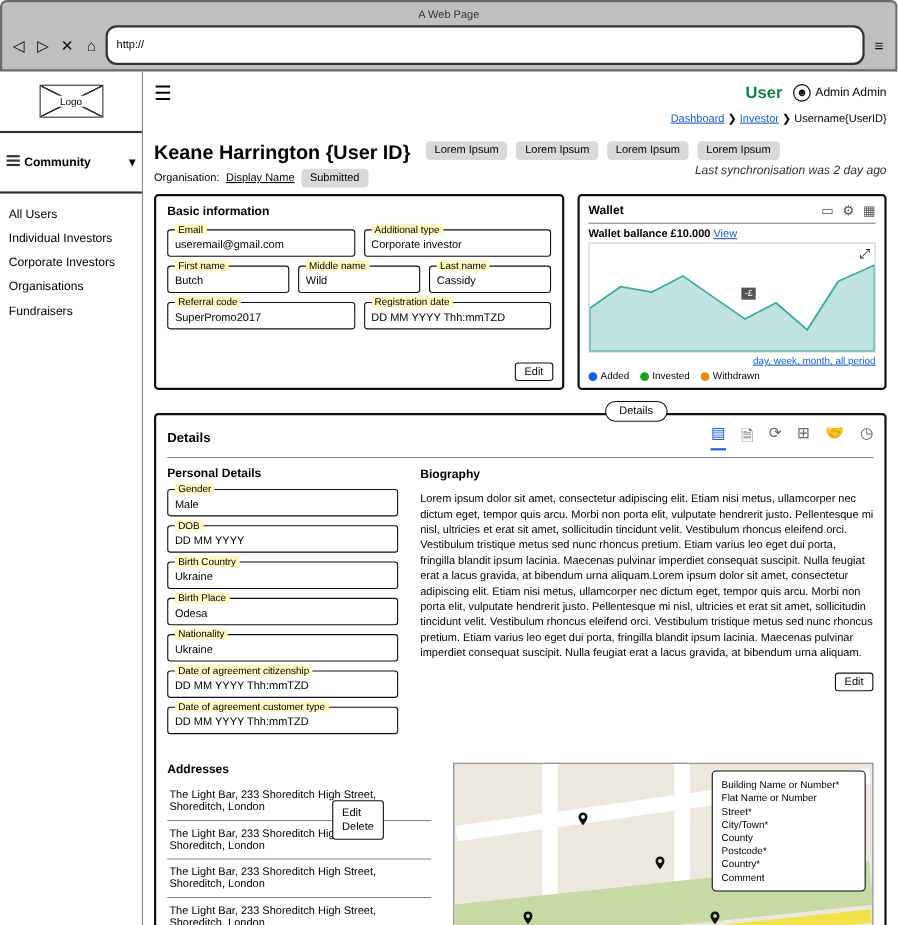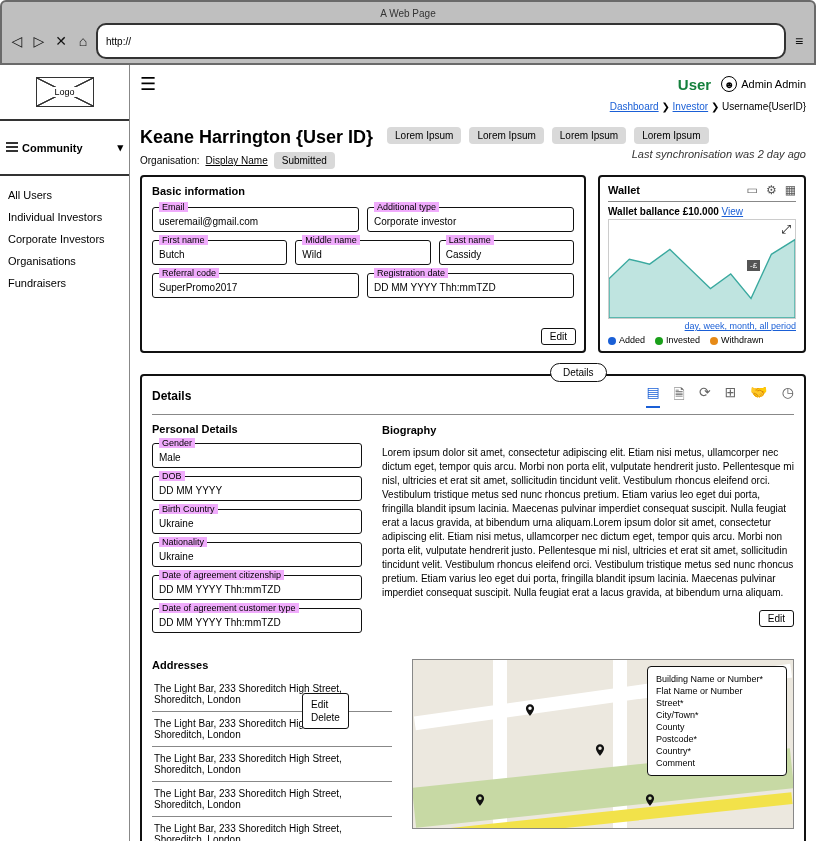--- a/index.html
+++ b/index.html
@@ -39,26 +39,26 @@
 .page-head { display:flex; align-items:flex-start; gap:8px; flex-wrap:wrap;margin-top:15px; }
 .page-head h1 { font-size:18px; margin-right:6px; }
 .pill { background:#d9d9d9; border-radius:4px; padding:3px 8px; font-size:10px; cursor:pointer; }
 .org-row { display:flex; align-items:center; gap:6px; margin-top:4px; font-size:10px; }
 .sync-note { text-align:right; font-size:11px; font-style:italic; color:#333; }
 
 .upper { display:flex; gap:12px; margin-top:6px; }
 .basic-panel { flex:1; border:2px solid #111; border-radius:4px; padding:8px 10px 10px; position:relative; }
 .basic-panel h3 { font-size:11px; margin-bottom:10px; }
 .field { border:1.5px solid #111; border-radius:3px; padding:8px 6px 4px; margin-bottom:8px; position:relative; font-size:10px; }
-.field-label { position:absolute; top:-6px; left:6px; background:#f0abfc; padding:0 3px; font-size:9px; }
+.field-label { position:absolute; top:-6px; left:6px; background:#fef9c3; padding:0 3px; font-size:9px; }
 .brow { display:flex; gap:8px; }
 .brow > .field { flex:1; }
 .edit-btn { position:absolute; right:8px; bottom:6px; border:1.5px solid #111; border-radius:3px; padding:2px 8px; background:#fff; cursor:pointer; font-size:10px; }
 
-.wallet-panel { width:208px; border:2px solid #111; border-radius:4px; padding:6px 8px; }
+.wallet-panel { width:281px; border:2px solid #111; border-radius:4px; padding:6px 8px; }
 .wallet-head { display:flex; align-items:center; justify-content:space-between; border-bottom:1px solid #888; padding-bottom:4px; margin-bottom:4px; }
 .wallet-head b { font-size:11px; }
 .wallet-icons { display:flex; gap:8px; font-size:12px; color:#555; }
 .wallet-bal { font-size:10px; margin-bottom:2px; }
 .wallet-bal a { color:#1a5fd6; text-decoration:underline; }
 .wallet-chart { height:100px; border:1px solid #ccc; position:relative; margin-bottom:2px; }
 .wallet-chart svg { width:100%; height:100%; }
 .expand-ic { position:absolute; top:2px; right:4px; font-size:12px; cursor:pointer; }
 .time-links { text-align:right; font-size:9px; color:#1a5fd6; text-decoration:underline; margin-bottom:4px; }
 .legend { display:flex; gap:10px; font-size:9px; }
@@ -226,20 +226,21 @@
           <span>◷</span>
         </div>
       </div>
 
       <div class="details-body">
         <div class="personal-col">
           <h4>Personal Details</h4>
           <div class="field"><span class="field-label">Gender</span><span>Male</span></div>
           <div class="field"><span class="field-label">DOB</span><span>DD MM YYYY</span></div>
           <div class="field"><span class="field-label">Birth Country</span><span>Ukraine</span></div>
+          <div class="field"><span class="field-label">Birth Place</span><span>Odesa</span></div>
           <div class="field"><span class="field-label">Nationality</span><span>Ukraine</span></div>
           <div class="field"><span class="field-label">Date of agreement citizenship</span><span>DD MM YYYY Thh:mmTZD</span></div>
           <div class="field"><span class="field-label">Date of agreement customer type</span><span>DD MM YYYY Thh:mmTZD</span></div>
         </div>
         <div class="bio-col">
           <h4>Biography</h4>
           <p>Lorem ipsum dolor sit amet, consectetur adipiscing elit. Etiam nisi metus, ullamcorper nec dictum eget, tempor quis arcu. Morbi non porta elit, vulputate hendrerit justo. Pellentesque mi nisl, ultricies et erat sit amet, sollicitudin tincidunt velit. Vestibulum rhoncus eleifend orci. Vestibulum tristique metus sed nunc rhoncus pretium. Etiam varius leo eget dui porta, fringilla blandit ipsum lacinia. Maecenas pulvinar imperdiet consequat suscipit. Nulla feugiat erat a lacus gravida, at bibendum urna aliquam.Lorem ipsum dolor sit amet, consectetur adipiscing elit. Etiam nisi metus, ullamcorper nec dictum eget, tempor quis arcu. Morbi non porta elit, vulputate hendrerit justo. Pellentesque mi nisl, ultricies et erat sit amet, sollicitudin tincidunt velit. Vestibulum rhoncus eleifend orci. Vestibulum tristique metus sed nunc rhoncus pretium. Etiam varius leo eget dui porta, fringilla blandit ipsum lacinia. Maecenas pulvinar imperdiet consequat suscipit. Nulla feugiat erat a lacus gravida, at bibendum urna aliquam.</p>
           <button class="edit-btn">Edit</button>
         </div>
       </div>

